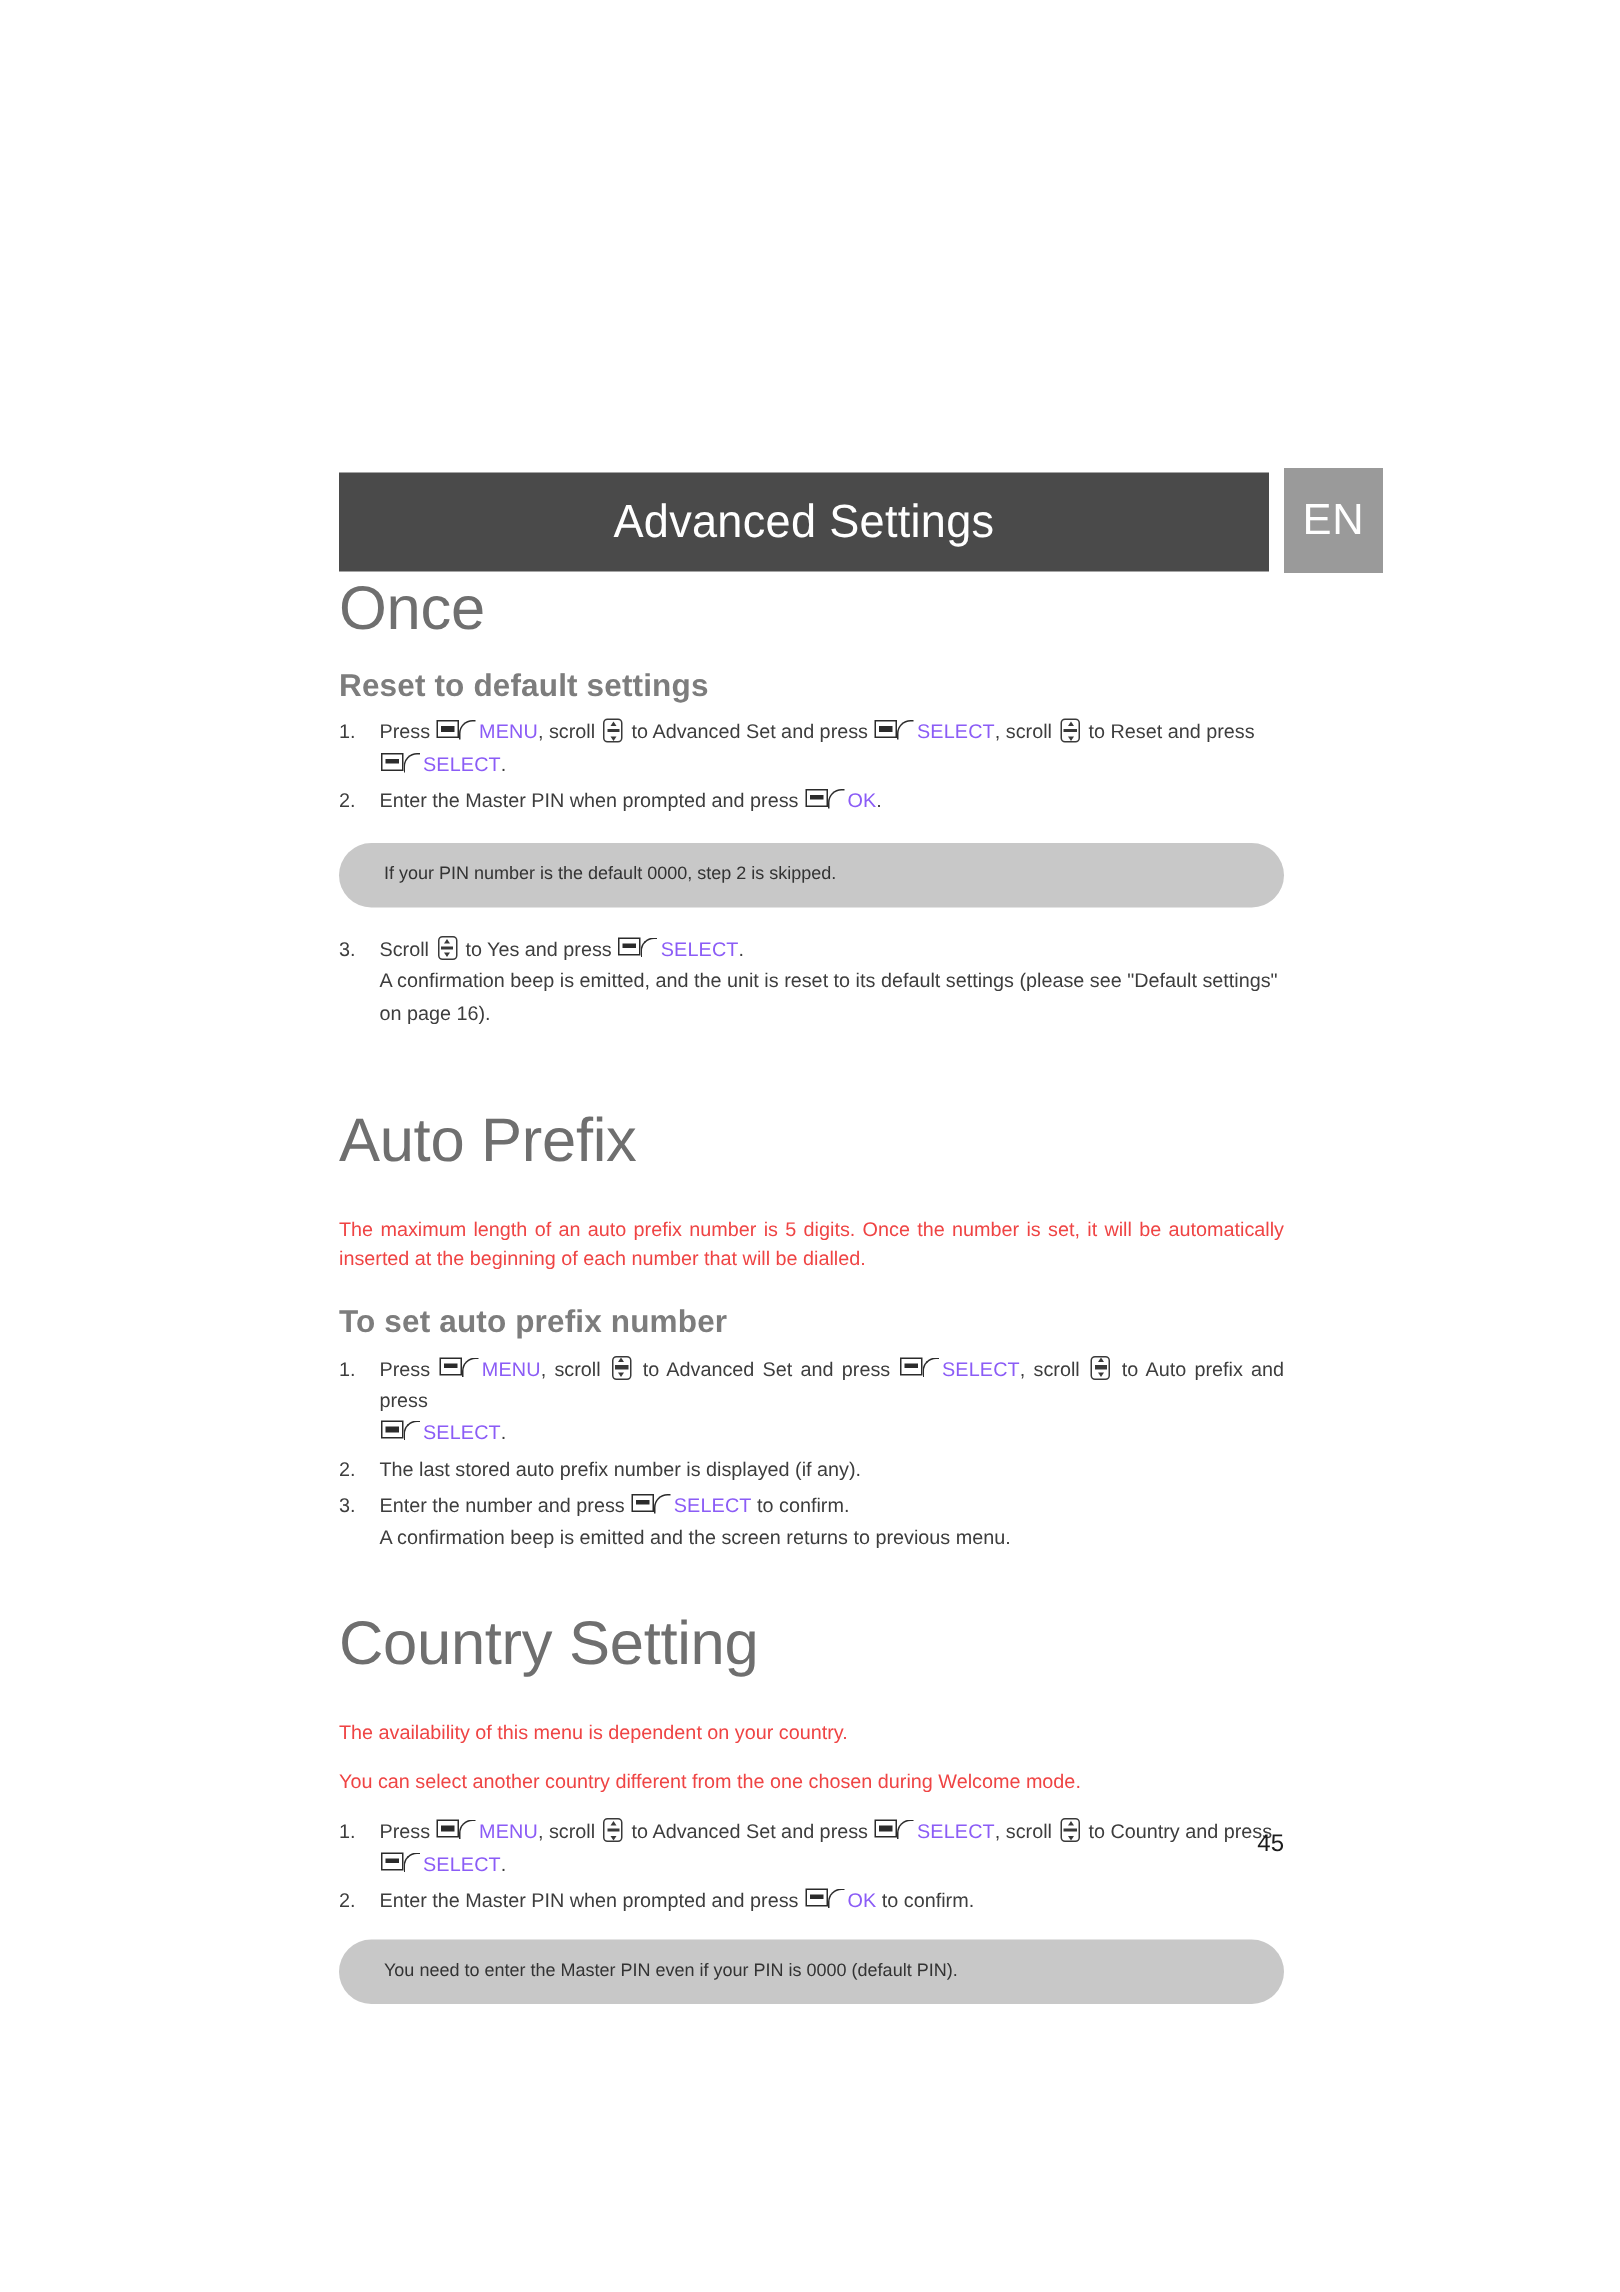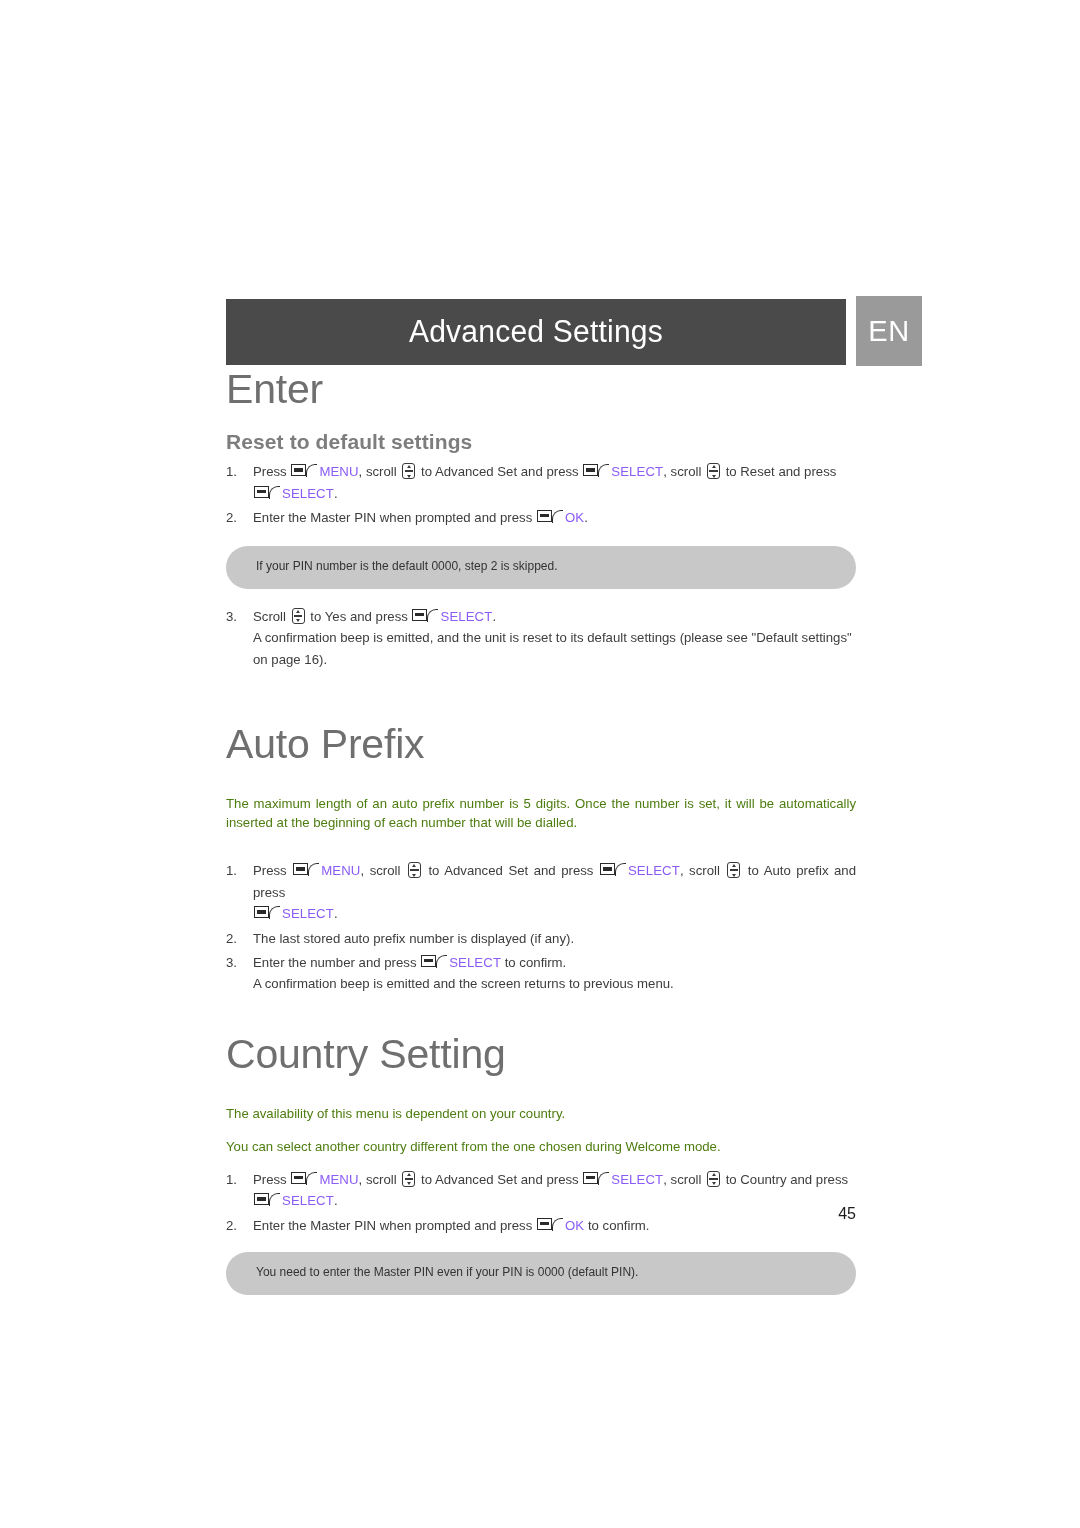--- a/index.html
+++ b/index.html
@@ -11,21 +11,21 @@
     width: 1080px;
     height: 1528px;
     font-family: "Liberation Sans", sans-serif;
     color: #3a3a3a;
     position: relative;
     overflow: hidden;
   }
 
   .page {
     position: absolute;
-    left: 0; top: 0;
+    left: 0; top: 16px;
     width: 1080px;
     height: 1452px;
   }
 
   
   .header-row {
     position: absolute;
     left: 226px;
     top: 296px;
     width: 694px;
@@ -90,21 +90,21 @@
     font-weight: 700;
     color: #7d7d7d;
     margin: 0;
     line-height: 1.2;
     letter-spacing: 0.1px;
   }
 
   p.body {
     font-size: 13.2px;
     line-height: 1.45;
-    color: #4d7c0f;
+    color: #ef4444;
     margin: 0;
     text-align: justify;
   }
 
   
   ol.steps {
     list-style: none;
     margin: 0;
     padding: 0;
   }
@@ -254,21 +254,21 @@
     <div class="header-bar">
       <span class="header-bar-title">Advanced Settings</span>
     </div>
     <div class="lang-badge">
       <span>EN</span>
     </div>
   </div>
 
   <div class="content">
 
-    <h1 class="chapter">Enter</h1>
+    <h1 class="chapter">Once</h1>
 
     <div style="height:18px"></div>
     <h2 class="section">Reset to default settings</h2>
 
     <div style="height:7px"></div>
     <ol class="steps">
       <li>
         <span class="num">1.</span><span>Press </span><span class="softkey"><span class="box"></span><span class="bar"></span><span class="tail"></span></span><span class="keylabel">MENU</span><span>, scroll </span><span class="scrollkey"><span class="frame"></span><span class="up"></span><span class="mid"></span><span class="dn"></span></span><span> to Advanced Set and press </span><span class="softkey"><span class="box"></span><span class="bar"></span><span class="tail"></span></span><span class="keylabel">SELECT</span><span>, scroll </span><span class="scrollkey"><span class="frame"></span><span class="up"></span><span class="mid"></span><span class="dn"></span></span><span> to Reset and press</span>
         <span class="sub"><span class="softkey"><span class="box"></span><span class="bar"></span><span class="tail"></span></span><span class="keylabel">SELECT</span><span>.</span></span>
       </li>
@@ -292,20 +292,21 @@
 
     <div style="height:14px"></div>
 
     <div style="height:36px"></div>
     <h1 class="chapter">Auto Prefix</h1>
 
     <div style="height:28px"></div>
     <p class="body">The maximum length of an auto prefix number is 5 digits. Once the number is set, it will be automatically inserted at the beginning of each number that will be dialled.</p>
 
     <div style="height:21px"></div>
+    <h2 class="section">To set auto prefix number</h2>
 
     <div style="height:7px"></div>
     <ol class="steps">
       <li>
         <span class="num">1.</span><span>Press </span><span class="softkey"><span class="box"></span><span class="bar"></span><span class="tail"></span></span><span class="keylabel">MENU</span><span>, scroll </span><span class="scrollkey"><span class="frame"></span><span class="up"></span><span class="mid"></span><span class="dn"></span></span><span> to Advanced Set and press </span><span class="softkey"><span class="box"></span><span class="bar"></span><span class="tail"></span></span><span class="keylabel">SELECT</span><span>, scroll </span><span class="scrollkey"><span class="frame"></span><span class="up"></span><span class="mid"></span><span class="dn"></span></span><span> to Auto prefix and press</span>
         <span class="sub"><span class="softkey"><span class="box"></span><span class="bar"></span><span class="tail"></span></span><span class="keylabel">SELECT</span><span>.</span></span>
       </li>
       <li class="nojust">
         <span class="num">2.</span><span>The last stored auto prefix number is displayed (if any).</span>
       </li>

